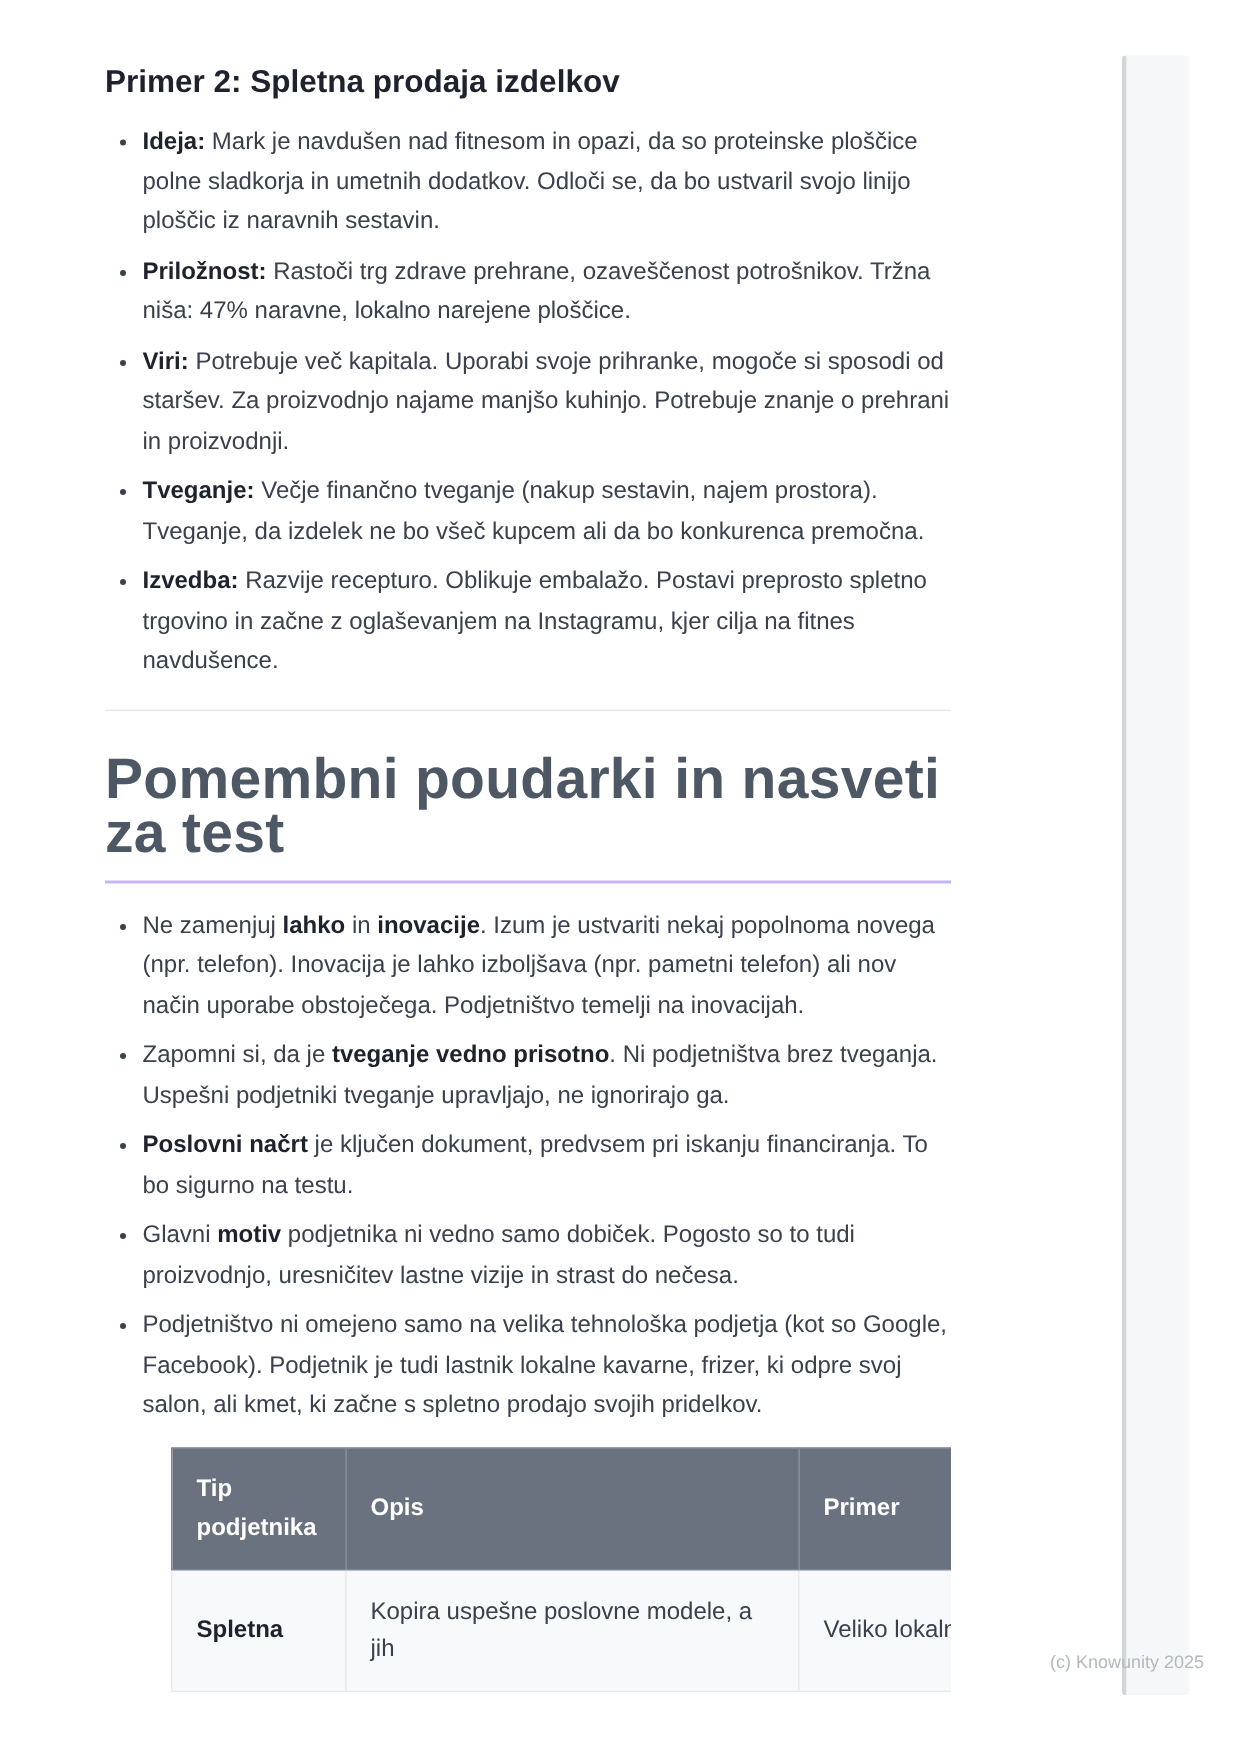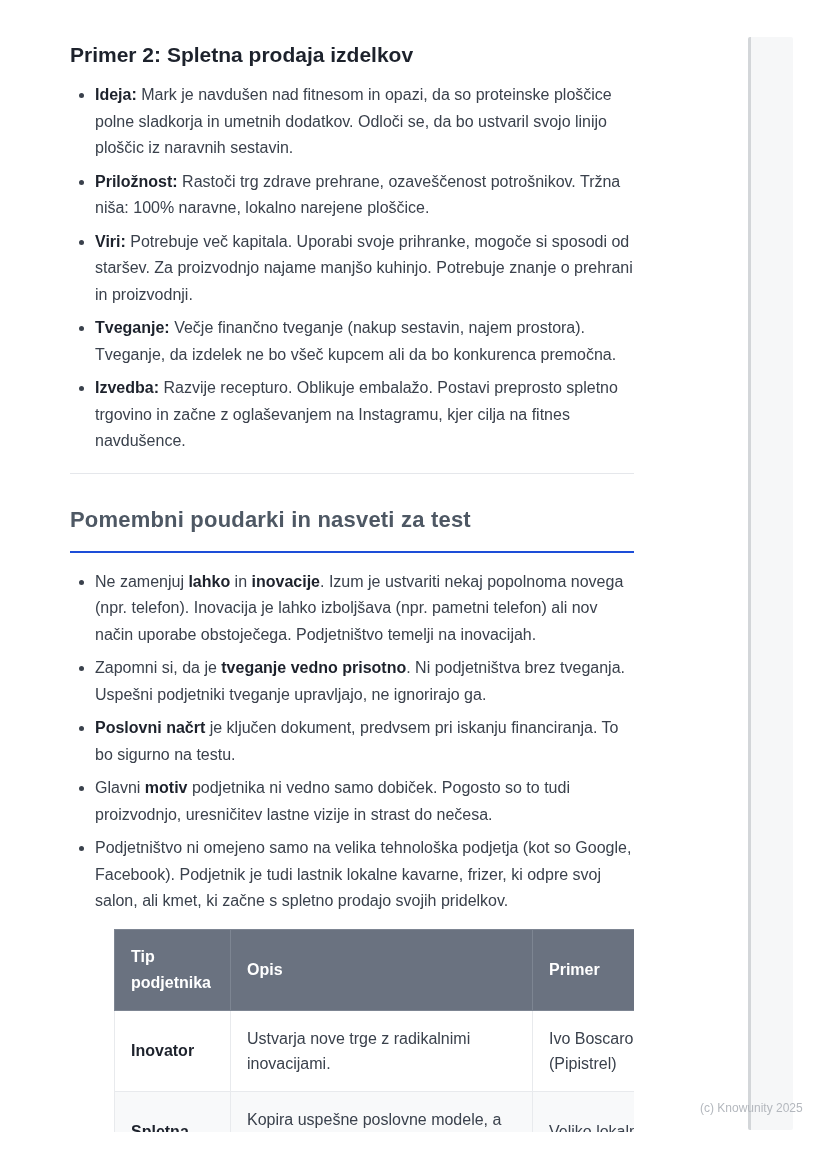--- a/index.html
+++ b/index.html
@@ -42,27 +42,27 @@
   strong { font-weight: 700; color: var(--heading-dark, #1d222c); }
 
   hr.separator {
     border: none;
     border-top: 1px solid #e5e7eb;
     margin: 18px 0 0;
   }
 
   .section-heading {
     margin: 28px 0 0;
-    font-size: 22px;
+    font-size: 38px;
     line-height: 36px;
     font-weight: 700;
     letter-spacing: 0.2px;
     color: var(--section-heading, #4e5864);
     padding-bottom: 13px;
-    border-bottom: 2px solid #1d4ed8;
+    border-bottom: 2px solid #c4b5fd;
   }
 
   table.types-table {
     width: 100%;
     border-collapse: collapse;
     margin-top: 14px;
     font-size: 16px;
     table-layout: fixed;
     margin-left: 44px;
   }
@@ -112,21 +112,21 @@
 </style>
 </head>
 <body>
 
 <main class="content">
 
   <h3 class="case-heading">Primer 2: Spletna prodaja izdelkov</h3>
 
   <ul class="bullets">
       <li><strong>Ideja:</strong><span> Mark je navdušen nad fitnesom in opazi, da so proteinske ploščice polne sladkorja in umetnih dodatkov. Odloči se, da bo ustvaril svojo linijo ploščic iz naravnih sestavin.</span></li>
-      <li><strong>Priložnost:</strong><span> Rastoči trg zdrave prehrane, ozaveščenost potrošnikov. Tržna niša: 100% naravne, lokalno narejene ploščice.</span></li>
+      <li><strong>Priložnost:</strong><span> Rastoči trg zdrave prehrane, ozaveščenost potrošnikov. Tržna niša: 47% naravne, lokalno narejene ploščice.</span></li>
       <li><strong>Viri:</strong><span> Potrebuje več kapitala. Uporabi svoje prihranke, mogoče si sposodi od staršev. Za proizvodnjo najame manjšo kuhinjo. Potrebuje znanje o prehrani in proizvodnji.</span></li>
       <li><strong>Tveganje:</strong><span> Večje finančno tveganje (nakup sestavin, najem prostora). Tveganje, da izdelek ne bo všeč kupcem ali da bo konkurenca premočna.</span></li>
       <li><strong>Izvedba:</strong><span> Razvije recepturo. Oblikuje embalažo. Postavi preprosto spletno trgovino in začne z oglaševanjem na Instagramu, kjer cilja na fitnes navdušence.</span></li>
     </ul>
 
   <hr class="separator">
 
   <h1 class="section-heading">Pomembni poudarki in nasveti za test</h1>
 
   <ul class="bullets">
@@ -144,25 +144,20 @@
         <col class="c3">
       </colgroup>
     <thead>
       <tr>
           <th>Tip podjetnika</th>
           <th>Opis</th>
           <th>Primer</th>
         </tr>
     </thead>
     <tbody>
-        <tr>
-          <td><strong>Inovator</strong></td>
-          <td>Ustvarja nove trge z radikalnimi inovacijami.</td>
-          <td>Ivo Boscarol (Pipistrel)</td>
-        </tr>
         <tr class="alt">
           <td><strong>Spletna</strong></td>
           <td>Kopira uspešne poslovne modele, a jih</td>
           <td>Veliko lokalnih</td>
         </tr>
       </tbody>
   </table>
 
 </main>
 

